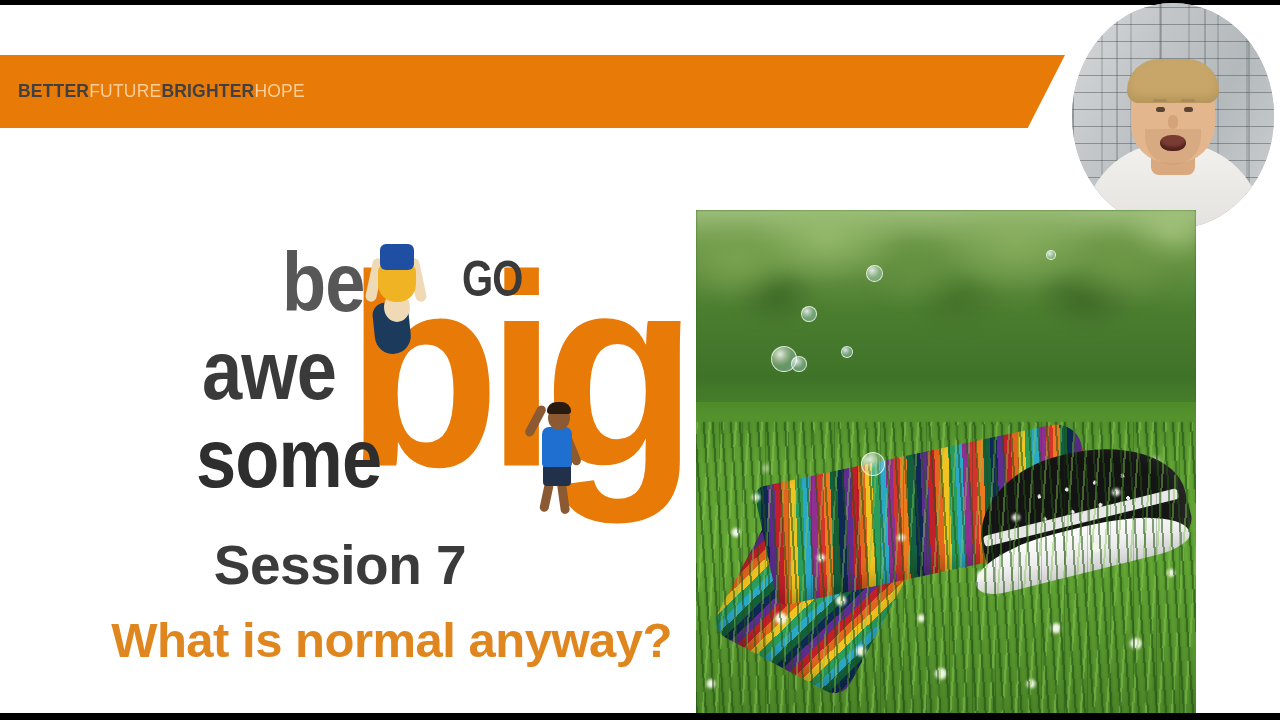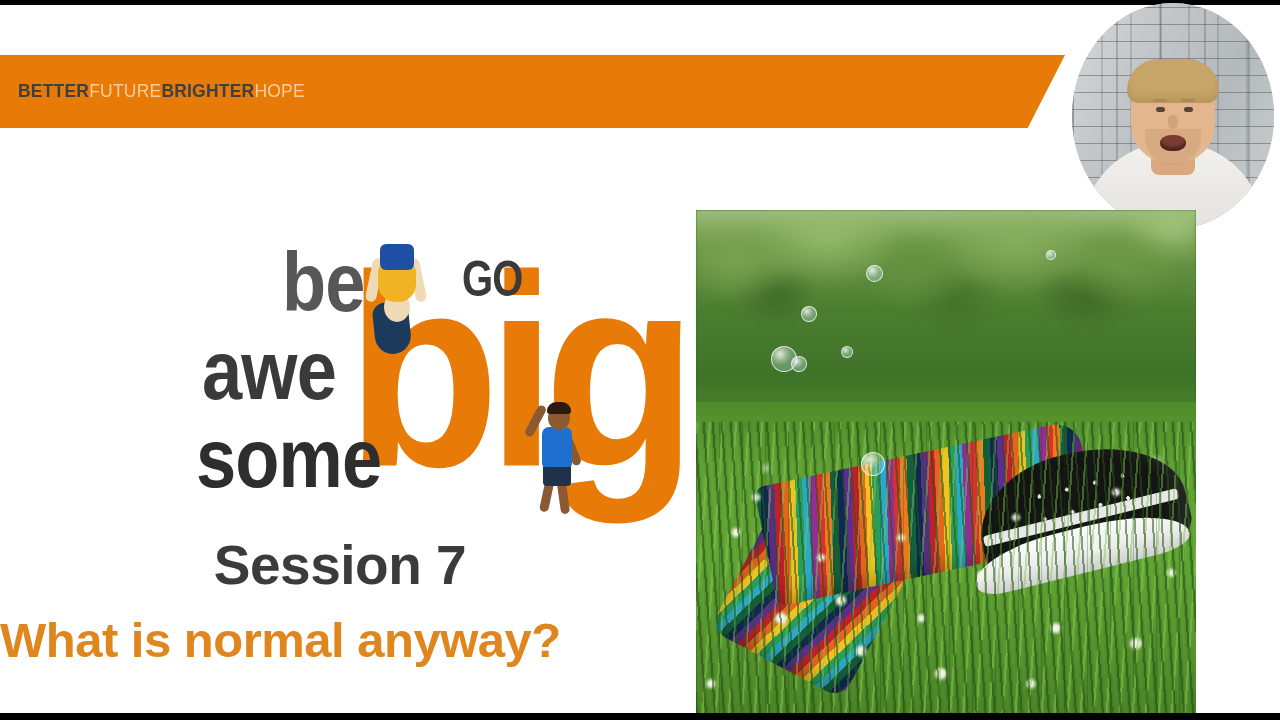--- a/index.html
+++ b/index.html
@@ -199,21 +199,21 @@
   }
 
   
   .session {
     position:absolute; left:0; top:533px; width:680px;
     text-align:center; font-size:55px; font-weight:bold;
     color:#3B3B3B; letter-spacing:-0.5px;
   }
   .question {
     position:absolute; left:0; top:612px; width:672px;
-    text-align:left; font-size:49px; font-weight:bold;
+    text-align:right; font-size:49px; font-weight:bold;
     color:#E0861E; letter-spacing:-0.5px;
   }
 
   
   .photo {
     position:absolute; left:696px; top:210px; width:500px; height:504px;
     overflow:hidden; background:#2f6a1e;
   }
   .ph-sky {
     position:absolute; left:0; top:0; width:100%; height:44%;

